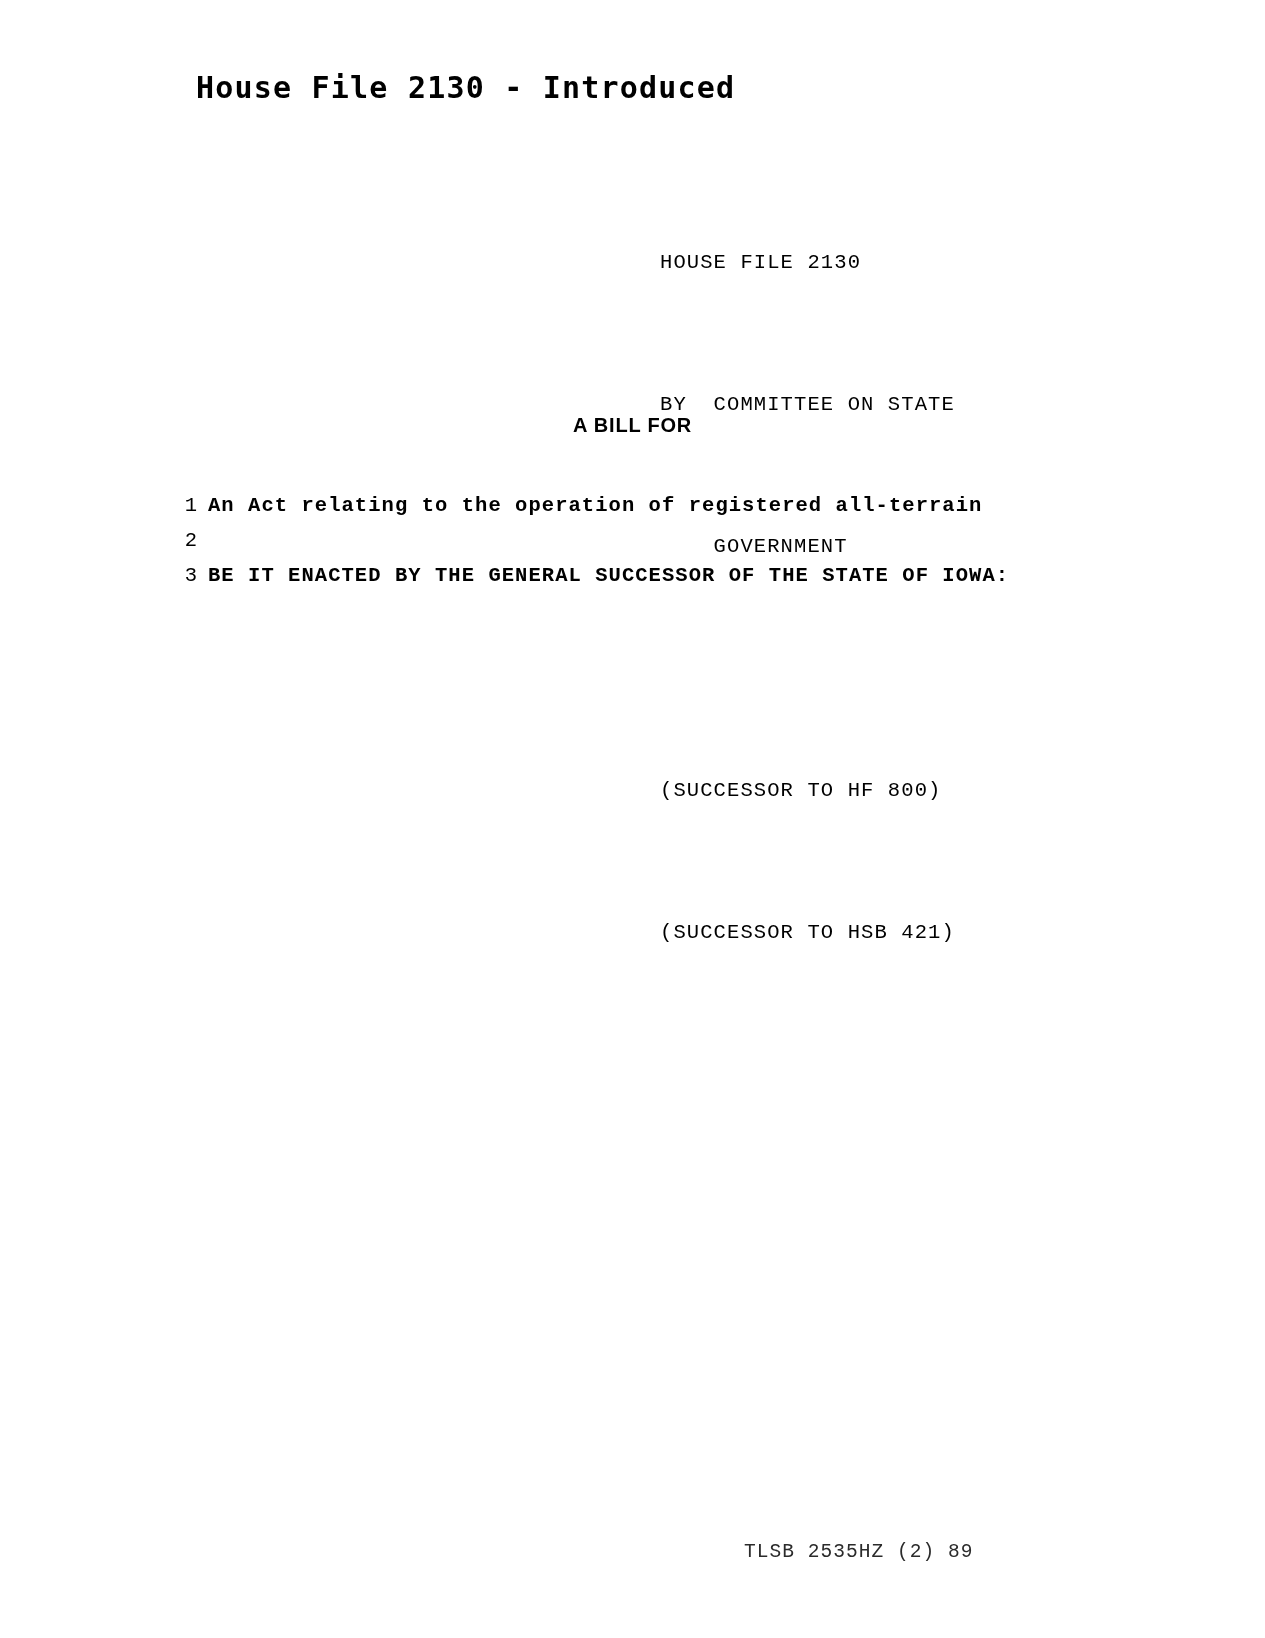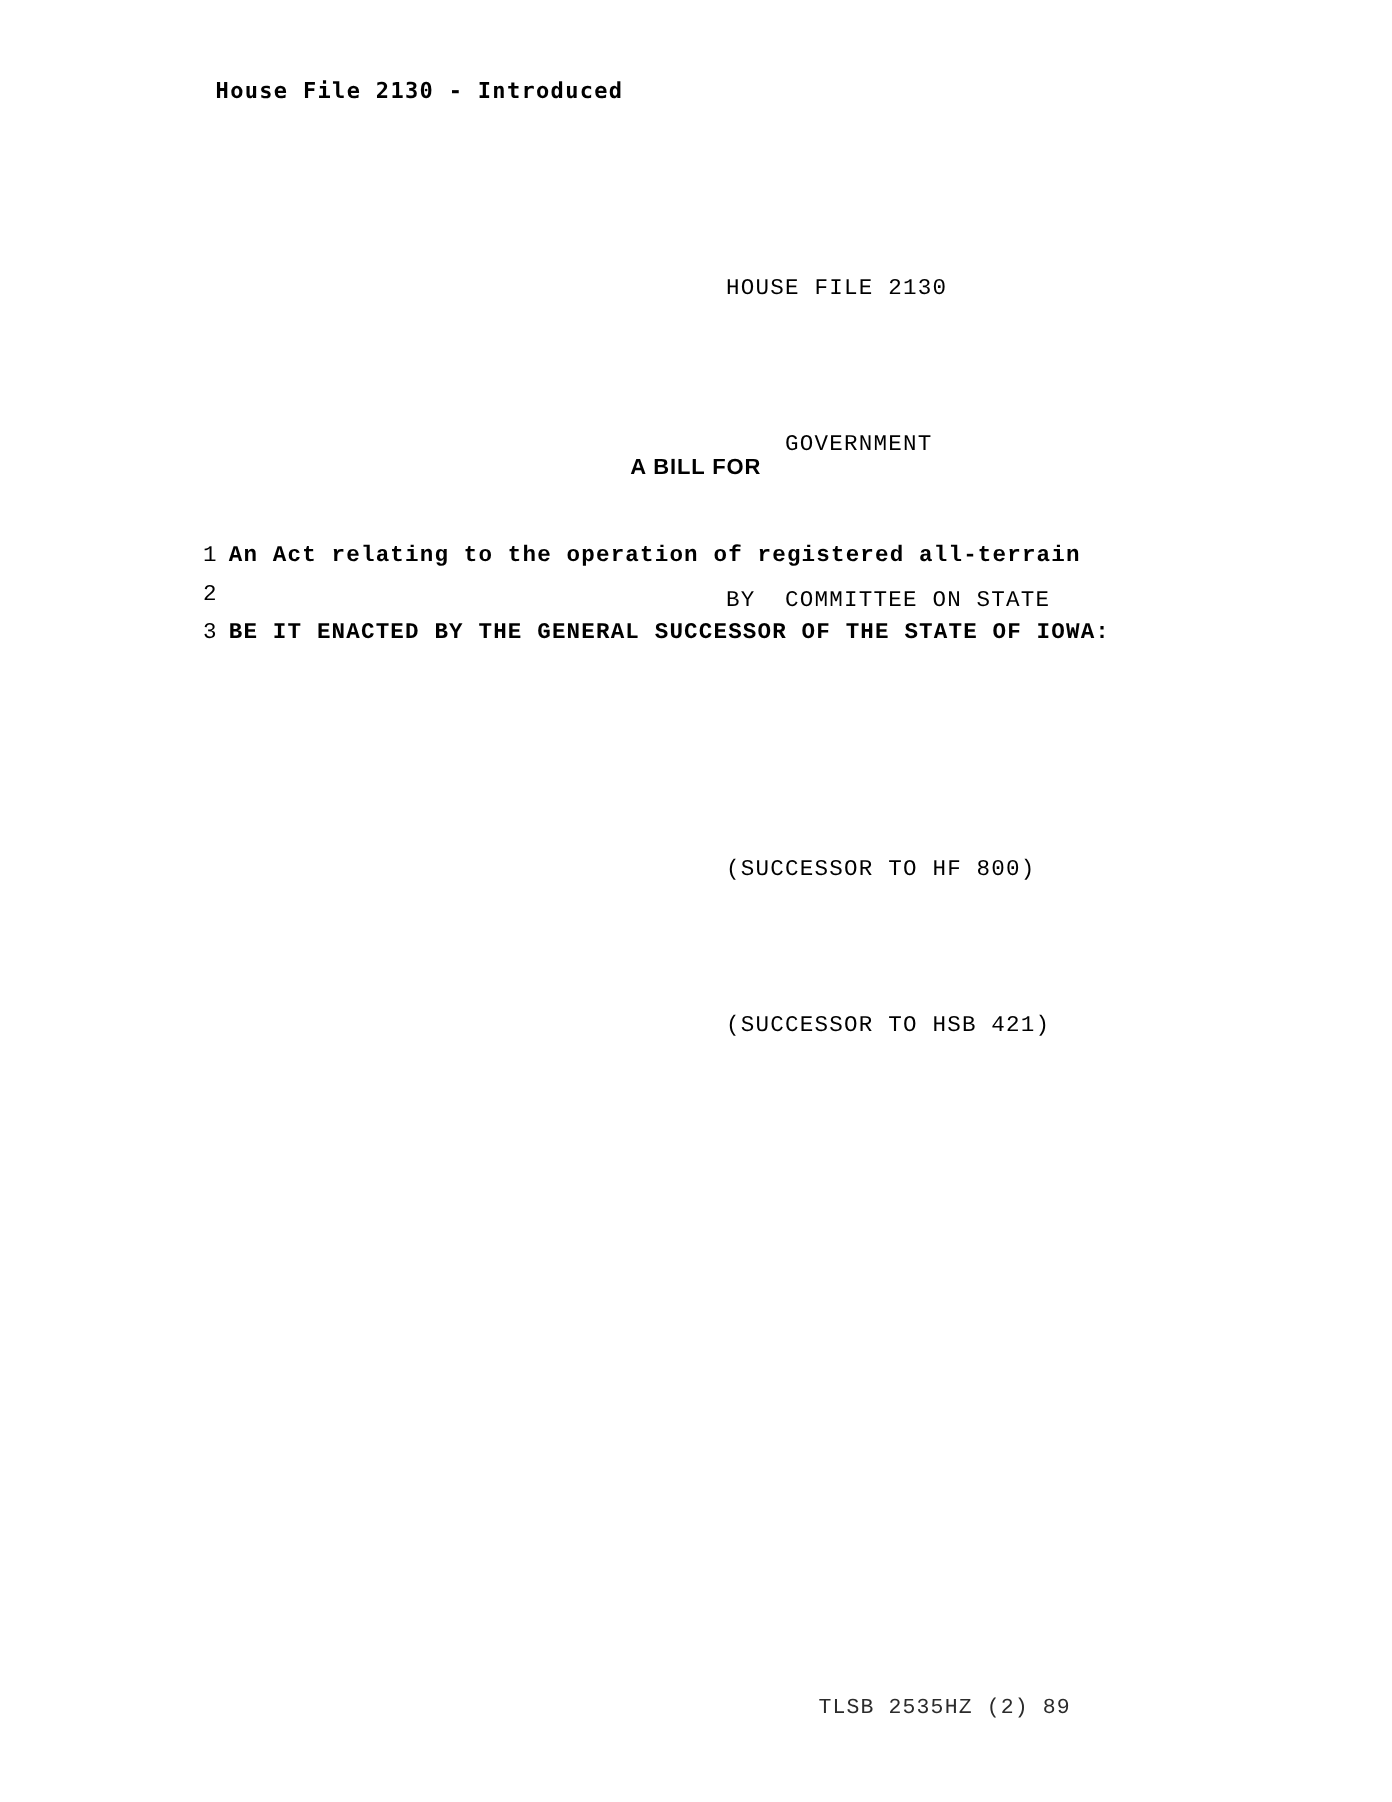--- a/index.html
+++ b/index.html
@@ -22,21 +22,21 @@
     background: #ffffff;
   }
 
   
   .doc-title {
     position: absolute;
     left: 196px;
     top: 70px;
     font-family: "DejaVu Sans Mono", monospace;
     font-weight: bold;
-    font-size: 20px;
+    font-size: 30px;
     letter-spacing: 1.2px;
     white-space: pre;
   }
 
   
   .ident-block {
     position: absolute;
     left: 660px;
     top: 138px;
     font-size: 20.5px;
@@ -104,22 +104,22 @@
 </style>
 </head>
 <body>
 
 <div class="page">
 
   <div class="doc-title">House File 2130 - Introduced</div>
 
   <div class="ident-block">
     <div class="ident-line">HOUSE FILE 2130</div>
+    <div class="ident-line">BY  COMMITTEE ON STATE</div>
     <div class="ident-line">    GOVERNMENT</div>
-    <div class="ident-line">BY  COMMITTEE ON STATE</div>
     <div class="ident-gap"></div>
     <div class="ident-line">(SUCCESSOR TO HF 800)</div>
     <div class="ident-line">(SUCCESSOR TO HSB 421)</div>
   </div>
 
   <div class="bill-for">A BILL FOR</div>
 
   <div class="body-block">
     <div class="body-line">
       <span class="line-no">1</span>

